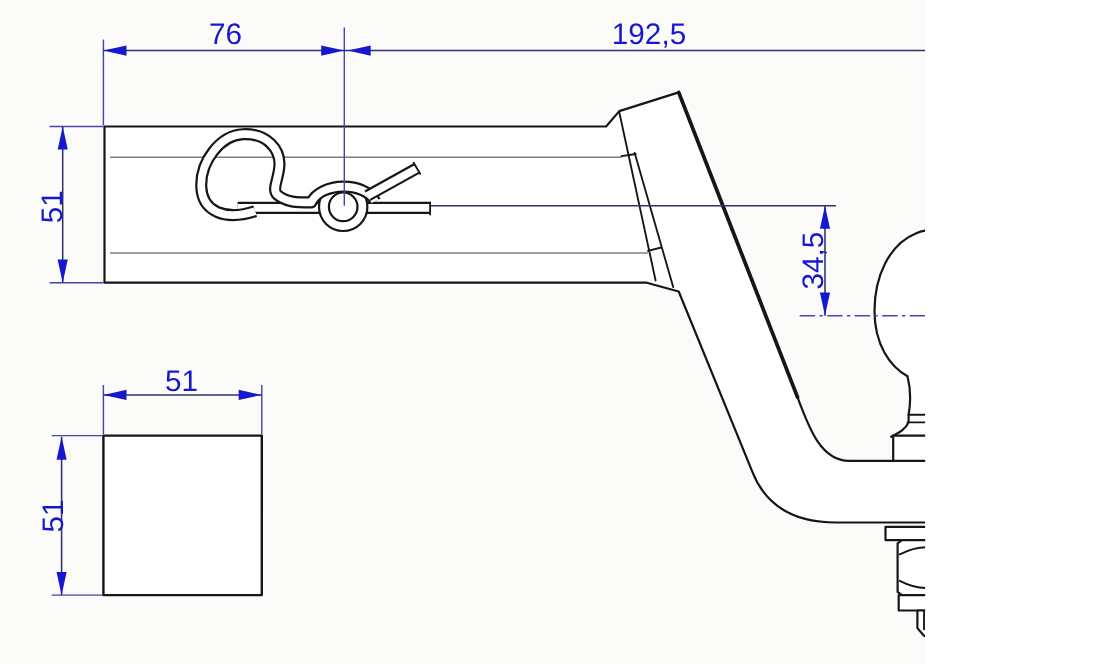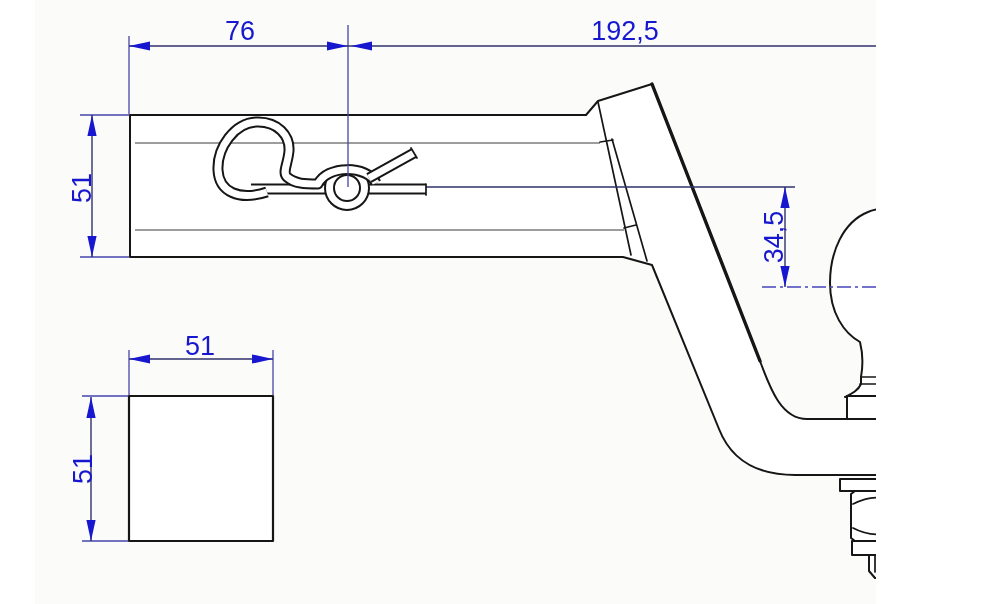--- a/index.html
+++ b/index.html
@@ -1,16 +1,16 @@
 <!DOCTYPE html>
 <html><head>
 <meta charset="utf-8">
 <style>
   html,body{margin:0;padding:0;background:#ffffff;}
-  .stage{width:841px;height:604px;background:#fbfbf9;position:relative;overflow:hidden;margin-left:35px;}
+  .stage{width:841px;height:604px;background:#fbfbf9;position:relative;overflow:hidden;}
   svg{display:block;font-family:"Liberation Sans",sans-serif;}
   .dim-text{font-size:27px;fill:#1717cf;}
   .outline{stroke:#161616;stroke-width:2;fill:none;stroke-linejoin:round;stroke-linecap:round;}
   .outline-fill{stroke:#161616;stroke-width:2;fill:#ffffff;stroke-linejoin:round;}
   .thin{stroke:#161616;stroke-width:1.7;fill:none;stroke-linecap:round;}
   .hidden-line{stroke:#7d7d7d;stroke-width:1.4;fill:none;}
   .dimline{stroke:#31316b;stroke-width:1.4;fill:none;}
   .extline{stroke:#4545aa;stroke-width:1.3;fill:none;}
   .ctrline{stroke:#4646bb;stroke-width:1.4;fill:none;stroke-dasharray:14 4 3 4;}
   .arrow{fill:#1717cf;stroke:none;}

